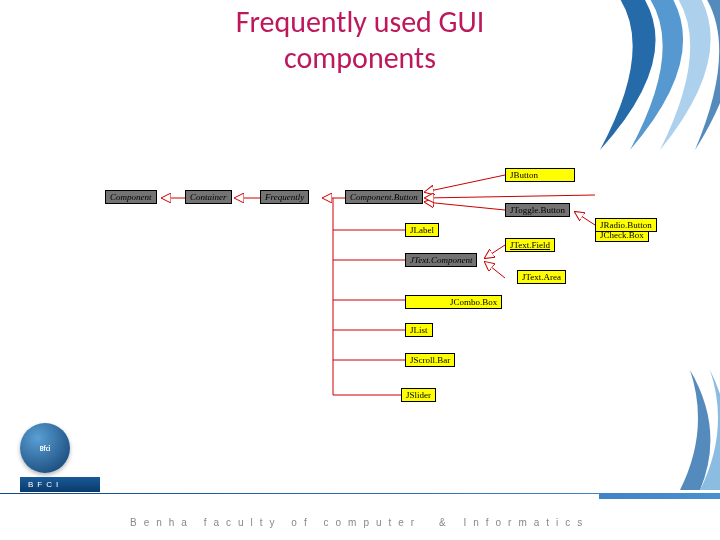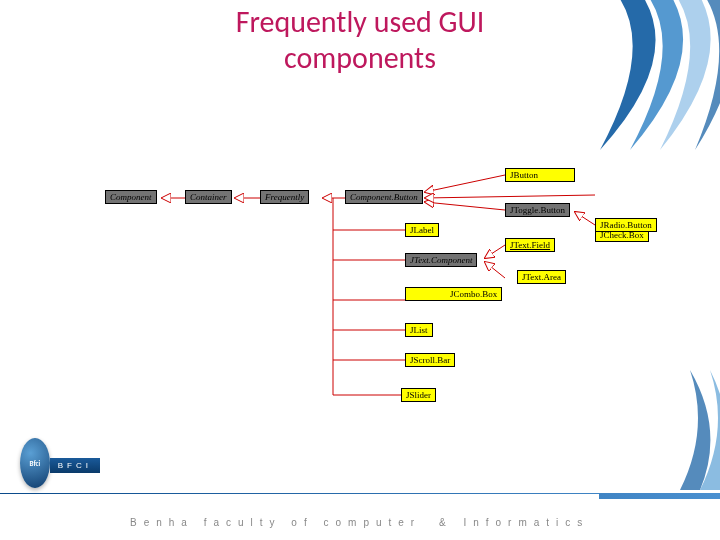--- a/index.html
+++ b/index.html
@@ -16,21 +16,21 @@
 
   .node { position: absolute; border: 1px solid #000; padding: 1px 4px; font-size: 9px; font-family: "Times New Roman", serif; white-space: nowrap; background: #737373; }
   .node.italic { font-style: italic; }
   .node.hl { background: #ffff00; }
 
   .footer-bar { position: absolute; bottom: 0; left: 0; width: 599px; height: 46px; background: #fff; }
   .footer-stripe { position: absolute; bottom: 41px; left: 0; width: 720px; height: 6px; background: linear-gradient(to right, #0a4a8a 0%, #4a90d0 100%); }
   .footer-text { position: absolute; bottom: 12px; left: 130px; font-size: 10px; letter-spacing: 7px; color: #888; font-family: Arial, sans-serif; }
   .footer-text .amp { letter-spacing: 0; margin: 0 8px; }
 
-  .logo-block { position: absolute; bottom: 48px; left: 20px; width: 80px; display: flex; flex-direction: row; align-items: center; }
+  .logo-block { position: absolute; bottom: 48px; left: 20px; width: 80px; display: flex; flex-direction: column; }
   .logo-circle { width: 50px; height: 50px; border-radius: 50%; background: radial-gradient(circle at 35% 30%, #5a9fd4, #0d3a6b); display: flex; align-items: center; justify-content: center; box-shadow: 0 2px 4px rgba(0,0,0,0.3); margin-bottom: 4px; }
   .logo-inner { font-size: 7px; color: #fff; font-weight: bold; }
   .bfci-bar { background: linear-gradient(#1a5a9a,#0a3a6a); color: #fff; font-size: 8px; letter-spacing: 4px; padding: 3px 8px; font-family: Arial, sans-serif; }
 </style>
 </head>
 <body>
 
 <div class="swoosh-top">
 <svg viewBox="0 0 200 180" width="200" height="180">
   <path d="M 40 0 Q 120 50 50 180 Q 150 70 70 0 Z" fill="#0d5aa0" opacity="0.9"></path>
@@ -103,21 +103,21 @@
   <div class="node hl" style="left:400px; top:-2px; width:70px;">JButton</div>
   <div class="node" style="left:400px; top:33px;">JToggle.Button</div>
   <div class="node hl" style="left:490px; top:18px;margin-top:40px;">JCheck.Box</div>
   <div class="node hl" style="left:490px; top:48px;">JRadio.Button</div>
 
   <div class="node hl" style="left:300px; top:53px;">JLabel</div>
   <div class="node italic" style="left:300px; top:83px;">JText.Component</div>
   <div class="node hl" style="left:400px; top:68px;text-decoration:underline;">JText.Field</div>
   <div class="node hl" style="left:412px; top:100px;">JText.Area</div>
 
-  <div class="node hl" style="left:300px; top:117px;padding-left:44px;">JCombo.Box</div>
+  <div class="node hl" style="left:300px; top:125px;padding-left:44px;">JCombo.Box</div>
   <div class="node hl" style="left:300px; top:153px;">JList</div>
   <div class="node hl" style="left:300px; top:183px;">JScroll.Bar</div>
   <div class="node hl" style="left:296px; top:218px;">JSlider</div>
 </div>
 
 <div class="logo-block">
   <div class="logo-circle">
       <span class="logo-inner">Bfci</span>
     </div>
   <div class="bfci-bar">BFCI</div>

